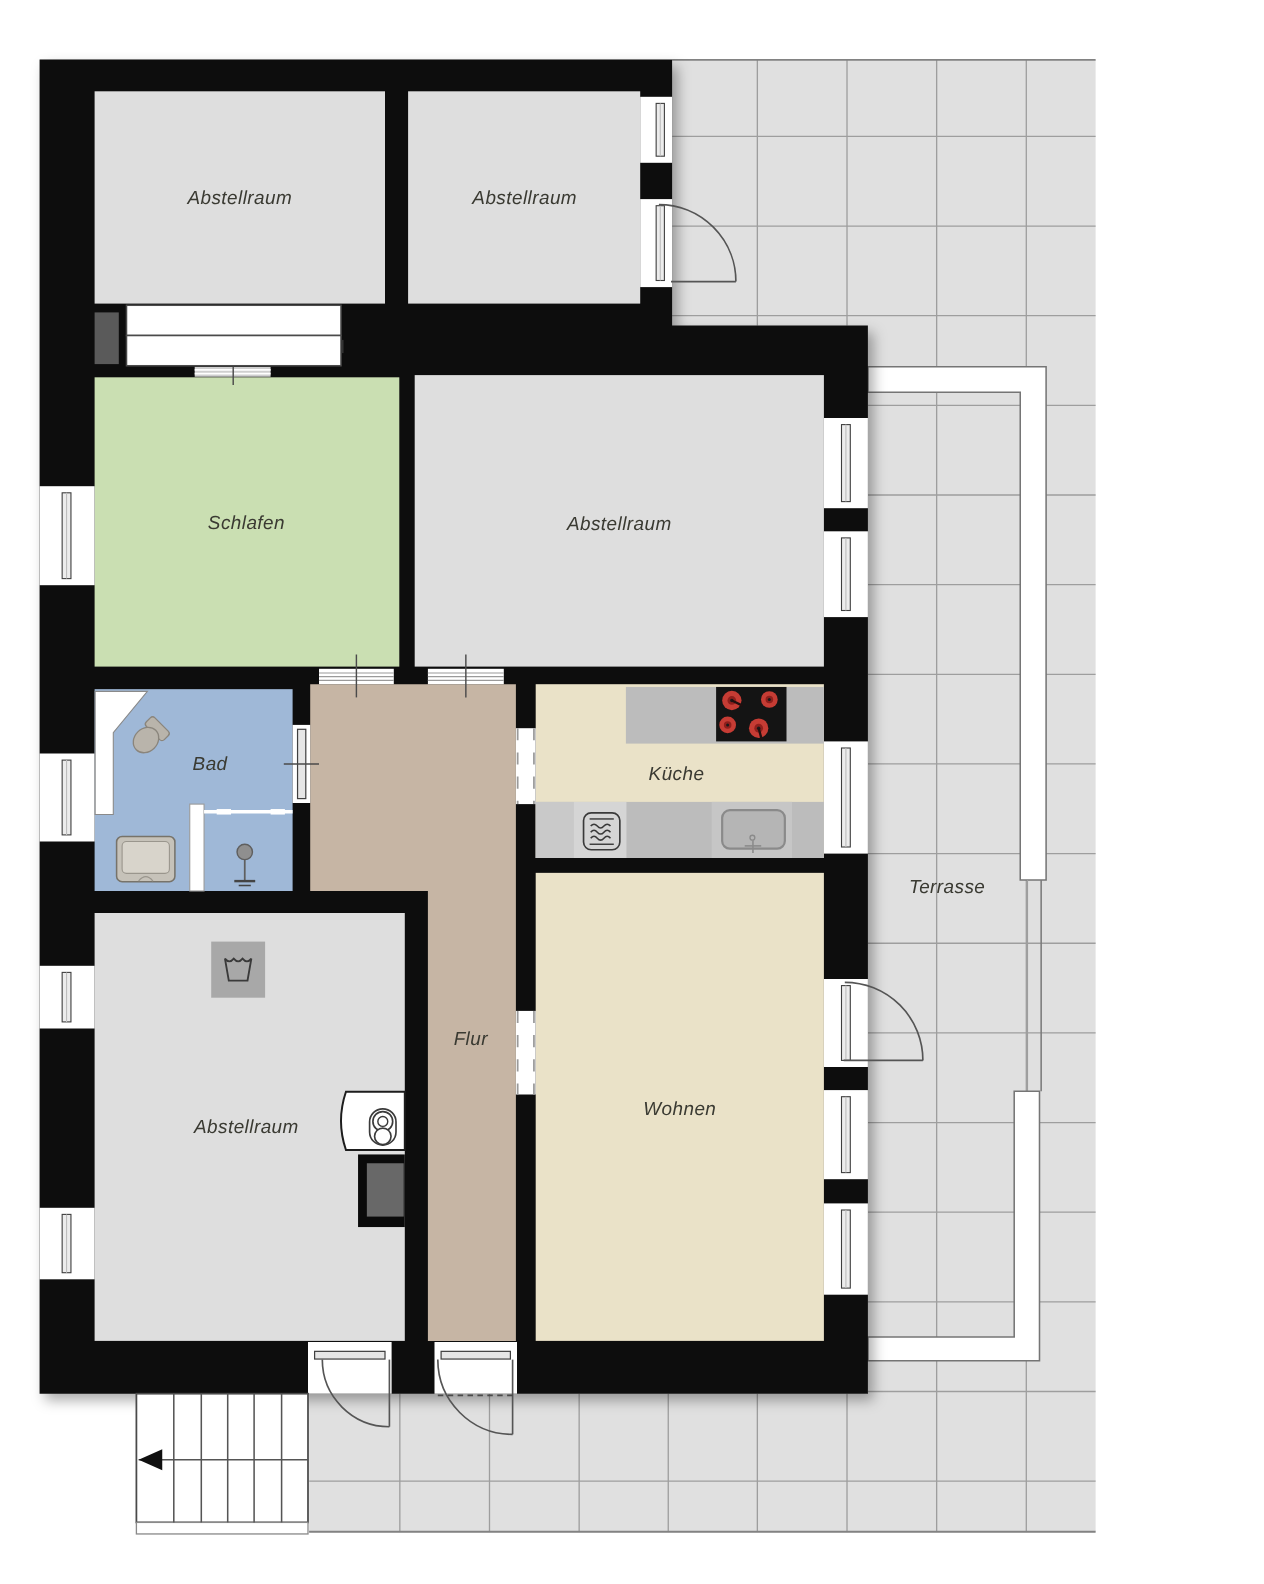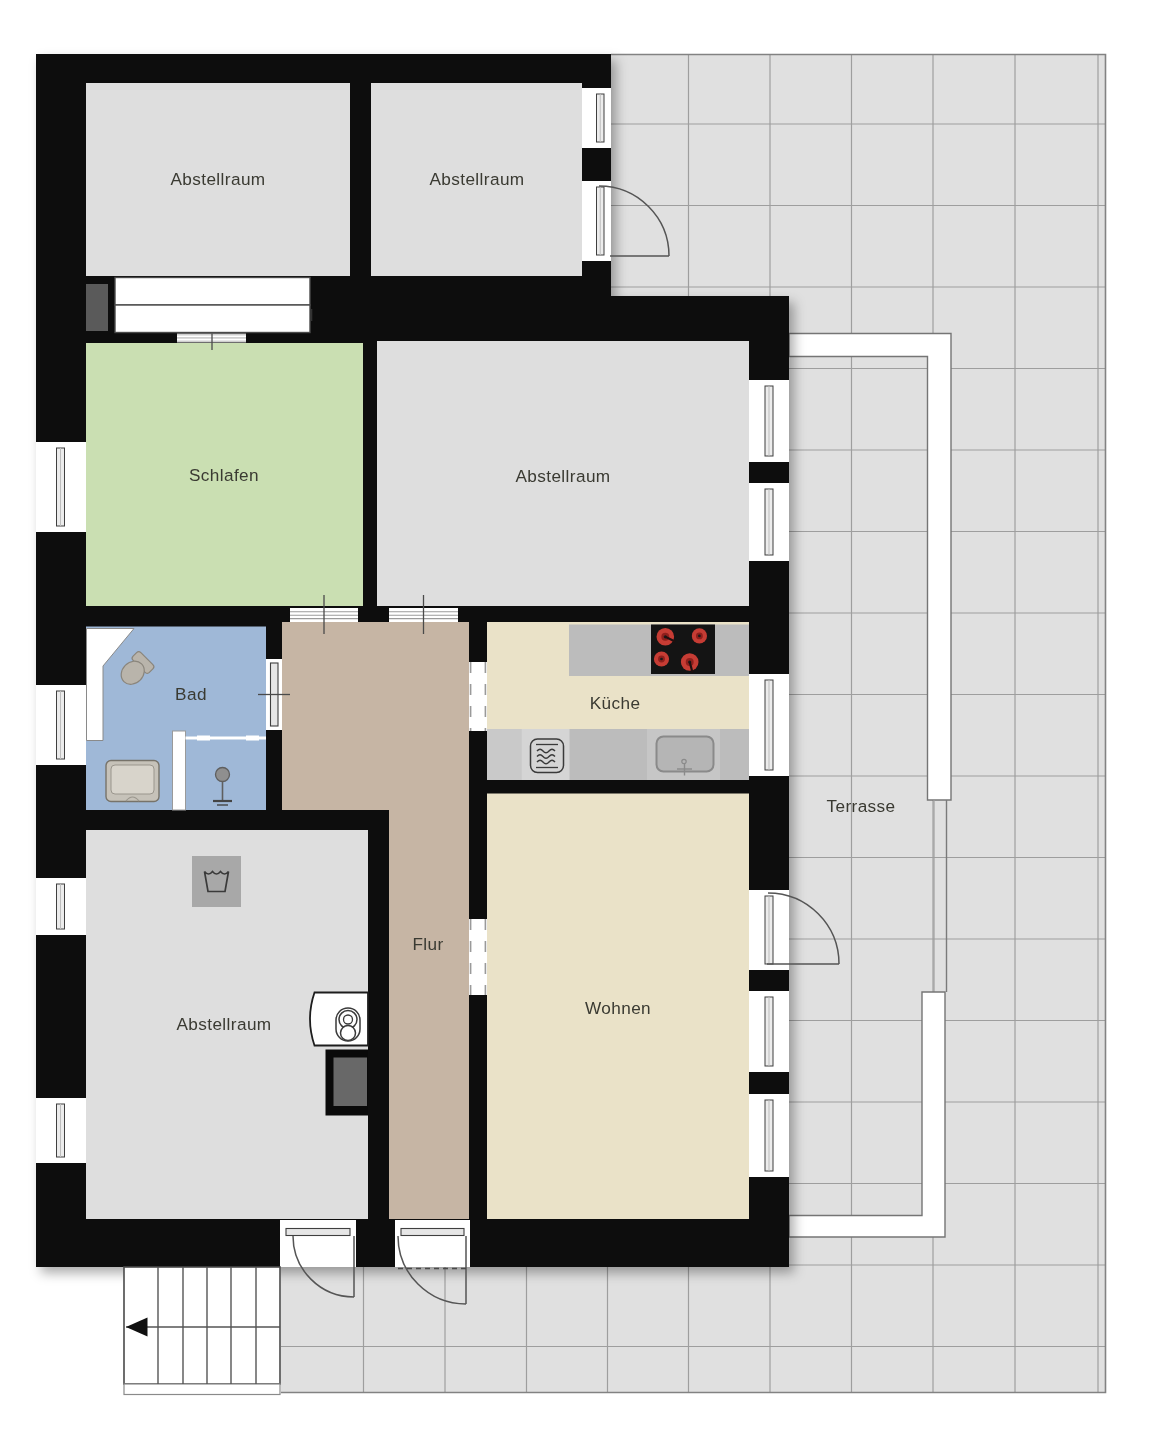--- a/index.html
+++ b/index.html
@@ -1,15 +1,15 @@
 <!DOCTYPE html>
 <html><head><meta charset="utf-8">
 <style>
 html,body{margin:0;padding:0;background:#ffffff;}
-#page{position:relative;width:1149px;height:1440px;background:#ffffff;overflow:hidden;}
+#page{position:relative;width:996px;height:1440px;background:#ffffff;overflow:hidden;font-style:italic;}
 </style></head>
 <body>
 <div id="page">
 <svg width="1149" height="1440" viewBox="0 0 1149 1440">
 <clipPath id="terr">
         <path d="M611 54 H1106 V1393 H281 V1267 H789 V296 H611 Z"></path>
       </clipPath>
 <path d="M611 54 H1106 V1393 H281 V1267 H789 V296 H611 Z" fill="#e0e0e0"></path>
 <g clip-path="url(#terr)">
         <line x1="363.5" y1="40" x2="363.5" y2="1400" stroke="#9e9e9e" stroke-width="1.2"></line>

